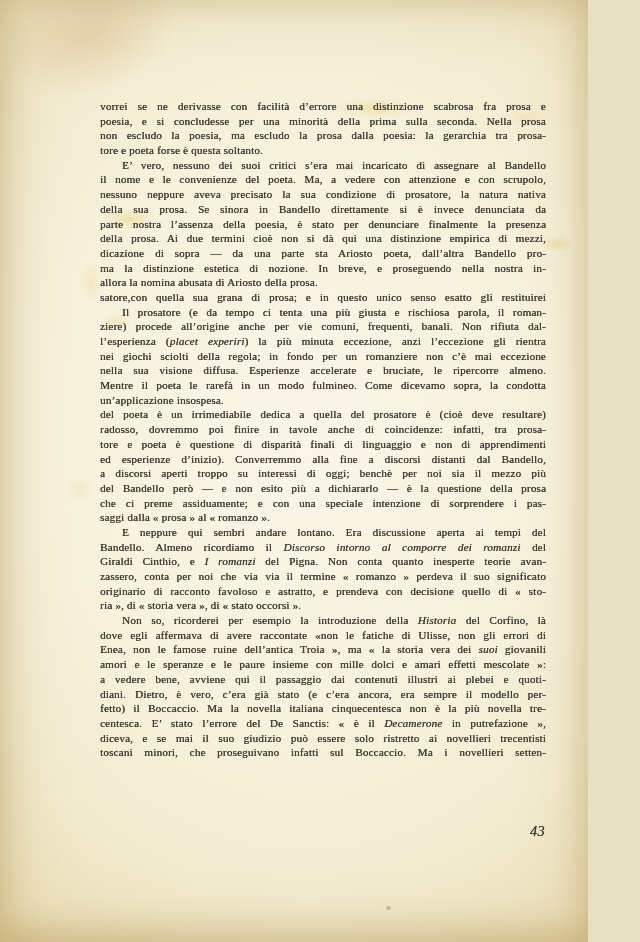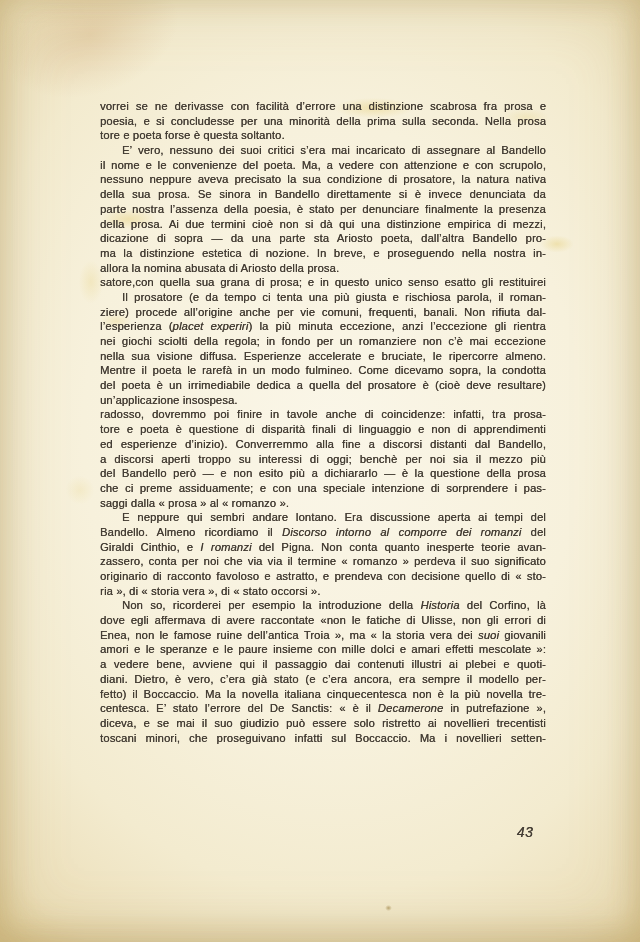--- a/index.html
+++ b/index.html
@@ -8,24 +8,24 @@
     --ink: #453e35;
     --stain: #e2c86e;
   }
   html, body {
     margin: 0;
     padding: 0;
     background: #e8e0c4;
   }
   .scan-page {
     position: relative;
-    width: 640px;
+    width: 588px;
     height: 942px;
     overflow: hidden;
-    font-family: Liberation Sans, sans-serif;
+    font-family: Liberation Serif, serif;
     color: var(--ink);
     background:
       radial-gradient(ellipse 520px 640px at 52% 46%, #faf6e8 0%, #f7f1dc 48%, #f3ebcf 72%, #ecdfba 92%, #e6d6a8 100%),
       var(--paper);
   }
   
   .vignette {
     position: absolute;
     inset: 0;
     pointer-events: none;
@@ -70,21 +70,21 @@
     text-shadow: 0.25px 0 0 currentColor;
   }
   .line.indent { padding-left: 22px; }
   .line.last { text-align-last: left; }
   .line i { font-style: italic; }
   .page-number {
     position: absolute;
     left: 505px;
     top: 824px;
     width: 40px;
-    text-align: center;
+    text-align: right;
     font-size: 14px;
     font-style: italic;
     letter-spacing: 0.5px;
     text-shadow: 0.25px 0 0 currentColor;
   }
 </style>
 </head>
 <body>
 
 <div class="scan-page">
@@ -96,20 +96,21 @@
   <div class="stain" style="left:534px; top:232px; width:46px; height:24px;"></div>
   <div class="stain" style="left:74px; top:252px; width:34px; height:60px; opacity:.6;"></div>
   <div class="stain" style="left:94px; top:310px; width:44px; height:22px; opacity:.7;"></div>
   <div class="stain" style="left:60px; top:470px; width:40px; height:40px; opacity:.45;"></div>
   <div class="stain dot" style="left:384px; top:904px; width:9px; height:8px;"></div>
 
   <div class="text-block">
       <div class="para">
         <div class="line">vorrei se ne derivasse con facilità d’errore una distinzione scabrosa fra prosa e</div>
         <div class="line">poesia, e si concludesse per una minorità della prima sulla seconda. Nella prosa</div>
+        <div class="line">non escludo la poesia, ma escludo la prosa dalla poesia: la gerarchia tra prosa-</div>
         <div class="line last">tore e poeta forse è questa soltanto.</div>
       </div>
       <div class="para">
         <div class="line indent">E’ vero, nessuno dei suoi critici s’era mai incaricato di assegnare al Bandello</div>
         <div class="line">il nome e le convenienze del poeta. Ma, a vedere con attenzione e con scrupolo,</div>
         <div class="line">nessuno neppure aveva precisato la sua condizione di prosatore, la natura nativa</div>
         <div class="line">della sua prosa. Se sinora in Bandello direttamente si è invece denunciata da</div>
         <div class="line">parte nostra l’assenza della poesia, è stato per denunciare finalmente la presenza</div>
         <div class="line">della prosa. Ai due termini cioè non si dà qui una distinzione empirica di mezzi,</div>
         <div class="line">dicazione di sopra — da una parte sta Ariosto poeta, dall’altra Bandello pro-</div>
@@ -117,22 +118,22 @@
         <div class="line last">allora la nomina abusata di Ariosto della prosa.</div>
         <div class="line">satore,con quella sua grana di prosa; e in questo unico senso esatto gli restituirei</div>
       </div>
       <div class="para">
         <div class="line indent">Il prosatore (e da tempo ci tenta una più giusta e rischiosa parola, il roman-</div>
         <div class="line">ziere) procede all’origine anche per vie comuni, frequenti, banali. Non rifiuta dal-</div>
         <div class="line">l’esperienza (<i>placet experiri</i>) la più minuta eccezione, anzi l’eccezione gli rientra</div>
         <div class="line">nei giochi sciolti della regola; in fondo per un romanziere non c’è mai eccezione</div>
         <div class="line">nella sua visione diffusa. Esperienze accelerate e bruciate, le ripercorre almeno.</div>
         <div class="line">Mentre il poeta le rarefà in un modo fulmineo. Come dicevamo sopra, la condotta</div>
+        <div class="line last">un’applicazione insospesa.</div>
         <div class="line">del poeta è un irrimediabile dedica a quella del prosatore è (cioè deve resultare)</div>
-        <div class="line last">un’applicazione insospesa.</div>
       </div>
       <div class="para">
         <div class="line">radosso, dovremmo poi finire in tavole anche di coincidenze: infatti, tra prosa-</div>
         <div class="line">tore e poeta è questione di disparità finali di linguaggio e non di apprendimenti</div>
         <div class="line">ed esperienze d’inizio). Converremmo alla fine a discorsi distanti dal Bandello,</div>
         <div class="line">a discorsi aperti troppo su interessi di oggi; benchè per noi sia il mezzo più</div>
         <div class="line">del Bandello però — e non esito più a dichiararlo — è la questione della prosa</div>
         <div class="line">che ci preme assiduamente; e con una speciale intenzione di sorprendere i pas-</div>
         <div class="line last">saggi dalla « prosa » al « romanzo ».</div>
       </div>

